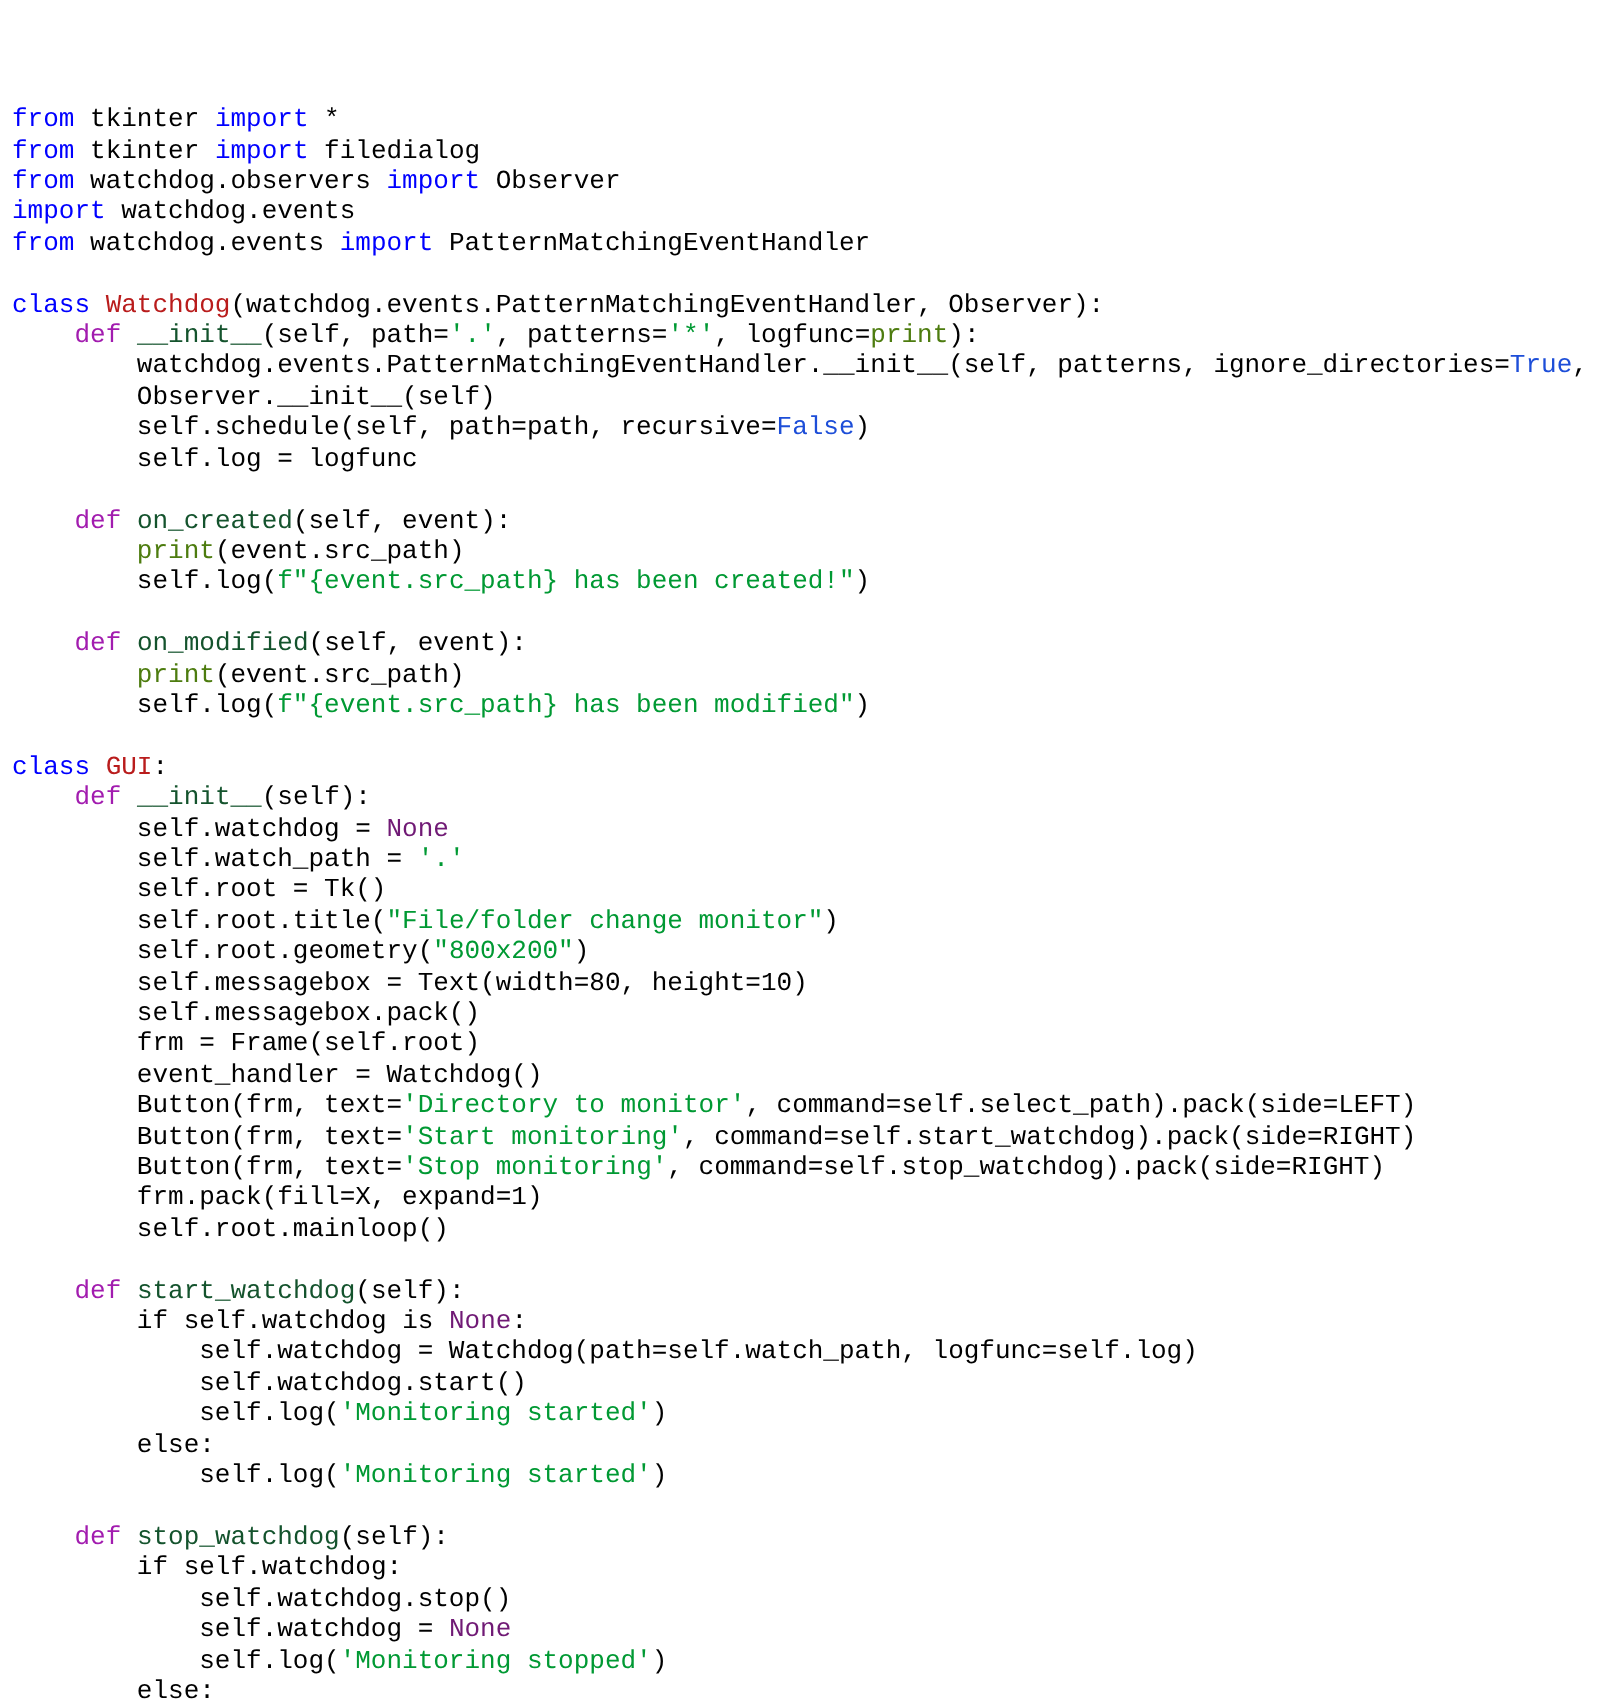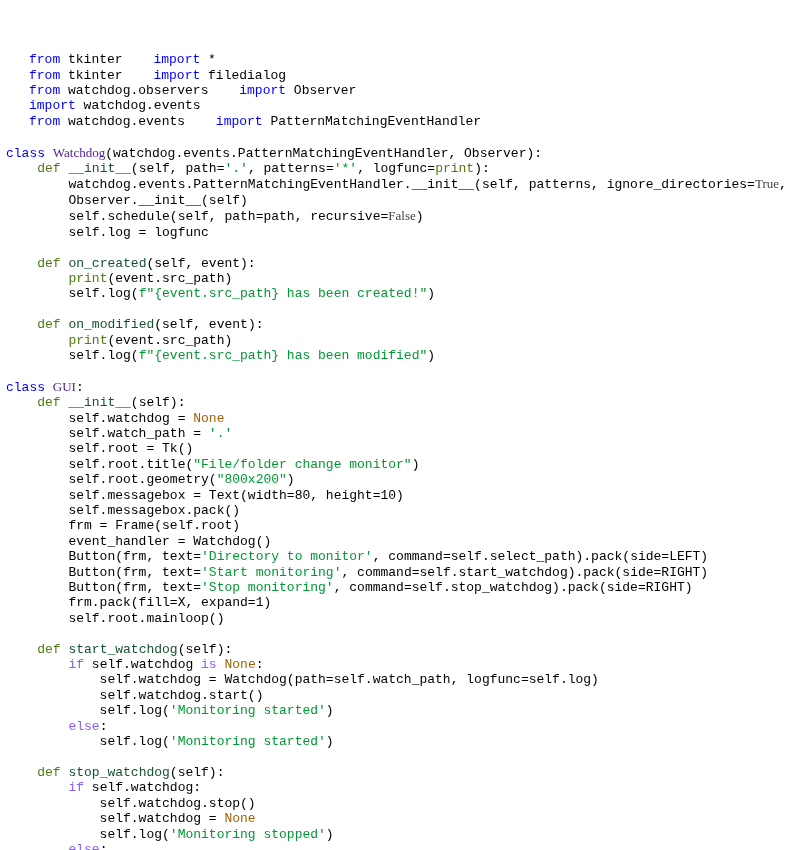--- a/index.html
+++ b/index.html
@@ -7,28 +7,28 @@
   padding: 6px;
   background: #ffffff;
   font-family: Consolas, "Courier New", monospace;
   font-size: 13px;
   line-height: 15.4px;
   color: #000000;
   white-space: pre;
   width: 807px;
   box-sizing: border-box;
 }
-.kw-import { color: #0000ff; margin-left: 23px; }
+.kw-import { color: #0000ff; }
 .kw-class { color: #0000ff; }
-.kw-def { color: #4d7c0f; }
-.kw-ctrl { color: #8b5cf6; }
-.kw-none { color: #a16207; margin-top: 45px; }
-.kw-bool { color: #404040; font-family: Liberation Serif, serif; }
+.kw-def { color: #a21caf; }
+.kw-ctrl { color: #000000; }
+.kw-none { color: #701a75; margin-top: 45px; }
+.kw-bool { color: #1d4ed8; }
 .kw-print { color: #4d7c0f; }
-.class-name { color: #4c1d95; font-family: Liberation Serif, serif; }
+.class-name { color: #b91c1c; }
 .def-name { color: #14532d; }
 .string { color: #009933; }
 .plain { color: #000000; }
 </style>
 </head>
 <body>
 
 
 <div id="code-container"><div><span class="kw-import">from</span><span class="plain"> tkinter </span><span class="kw-import">import</span><span class="plain"> *</span></div><div><span class="kw-import">from</span><span class="plain"> tkinter </span><span class="kw-import">import</span><span class="plain"> filedialog</span></div><div><span class="kw-import">from</span><span class="plain"> watchdog.observers </span><span class="kw-import">import</span><span class="plain"> Observer</span></div><div><span class="kw-import">import</span><span class="plain"> watchdog.events</span></div><div><span class="kw-import">from</span><span class="plain"> watchdog.events </span><span class="kw-import">import</span><span class="plain"> PatternMatchingEventHandler</span></div><div>&nbsp;</div><div><span class="kw-class">class </span><span class="class-name">Watchdog</span><span class="plain">(watchdog.events.PatternMatchingEventHandler, Observer):</span></div><div><span class="plain">    </span><span class="kw-def">def </span><span class="def-name">__init__</span><span class="plain">(self, path=</span><span class="string">'.'</span><span class="plain">, patterns=</span><span class="string">'*'</span><span class="plain">, logfunc=</span><span class="kw-print">print</span><span class="plain">):</span></div><div><span class="plain">        watchdog.events.PatternMatchingEventHandler.__init__(self, patterns, ignore_directories=</span><span class="kw-bool">True</span><span class="plain">,</span></div><div><span class="plain">        Observer.__init__(self)</span></div><div><span class="plain">        self.schedule(self, path=path, recursive=</span><span class="kw-bool">False</span><span class="plain">)</span></div><div><span class="plain">        self.log = logfunc</span></div><div>&nbsp;</div><div><span class="plain">    </span><span class="kw-def">def </span><span class="def-name">on_created</span><span class="plain">(self, event):</span></div><div><span class="plain">        </span><span class="kw-print">print</span><span class="plain">(event.src_path)</span></div><div><span class="plain">        self.log(</span><span class="string">f"{event.src_path} has been created!"</span><span class="plain">)</span></div><div>&nbsp;</div><div><span class="plain">    </span><span class="kw-def">def </span><span class="def-name">on_modified</span><span class="plain">(self, event):</span></div><div><span class="plain">        </span><span class="kw-print">print</span><span class="plain">(event.src_path)</span></div><div><span class="plain">        self.log(</span><span class="string">f"{event.src_path} has been modified"</span><span class="plain">)</span></div><div>&nbsp;</div><div><span class="kw-class">class </span><span class="class-name">GUI</span><span class="plain">:</span></div><div><span class="plain">    </span><span class="kw-def">def </span><span class="def-name">__init__</span><span class="plain">(self):</span></div><div><span class="plain">        self.watchdog = </span><span class="kw-none">None</span></div><div><span class="plain">        self.watch_path = </span><span class="string">'.'</span></div><div><span class="plain">        self.root = Tk()</span></div><div><span class="plain">        self.root.title(</span><span class="string">"File/folder change monitor"</span><span class="plain">)</span></div><div><span class="plain">        self.root.geometry(</span><span class="string">"800x200"</span><span class="plain">)</span></div><div><span class="plain">        self.messagebox = Text(width=</span><span class="plain">80</span><span class="plain">, height=</span><span class="plain">10</span><span class="plain">)</span></div><div><span class="plain">        self.messagebox.pack()</span></div><div><span class="plain">        frm = Frame(self.root)</span></div><div><span class="plain">        event_handler = Watchdog()</span></div><div><span class="plain">        Button(frm, text=</span><span class="string">'Directory to monitor'</span><span class="plain">, command=self.select_path).pack(side=LEFT)</span></div><div><span class="plain">        Button(frm, text=</span><span class="string">'Start monitoring'</span><span class="plain">, command=self.start_watchdog).pack(side=RIGHT)</span></div><div><span class="plain">        Button(frm, text=</span><span class="string">'Stop monitoring'</span><span class="plain">, command=self.stop_watchdog).pack(side=RIGHT)</span></div><div><span class="plain">        frm.pack(fill=X, expand=</span><span class="plain">1</span><span class="plain">)</span></div><div><span class="plain">        self.root.mainloop()</span></div><div>&nbsp;</div><div><span class="plain">    </span><span class="kw-def">def </span><span class="def-name">start_watchdog</span><span class="plain">(self):</span></div><div><span class="plain">        </span><span class="kw-ctrl">if</span><span class="plain"> self.watchdog </span><span class="kw-ctrl">is</span><span class="plain"> </span><span class="kw-none">None</span><span class="plain">:</span></div><div><span class="plain">            self.watchdog = Watchdog(path=self.watch_path, logfunc=self.log)</span></div><div><span class="plain">            self.watchdog.start()</span></div><div><span class="plain">            self.log(</span><span class="string">'Monitoring started'</span><span class="plain">)</span></div><div><span class="plain">        </span><span class="kw-ctrl">else</span><span class="plain">:</span></div><div><span class="plain">            self.log(</span><span class="string">'Monitoring started'</span><span class="plain">)</span></div><div>&nbsp;</div><div><span class="plain">    </span><span class="kw-def">def </span><span class="def-name">stop_watchdog</span><span class="plain">(self):</span></div><div><span class="plain">        </span><span class="kw-ctrl">if</span><span class="plain"> self.watchdog:</span></div><div><span class="plain">            self.watchdog.stop()</span></div><div><span class="plain">            self.watchdog = </span><span class="kw-none">None</span></div><div><span class="plain">            self.log(</span><span class="string">'Monitoring stopped'</span><span class="plain">)</span></div><div><span class="plain">        </span><span class="kw-ctrl">else</span><span class="plain">:</span></div></div>
 

